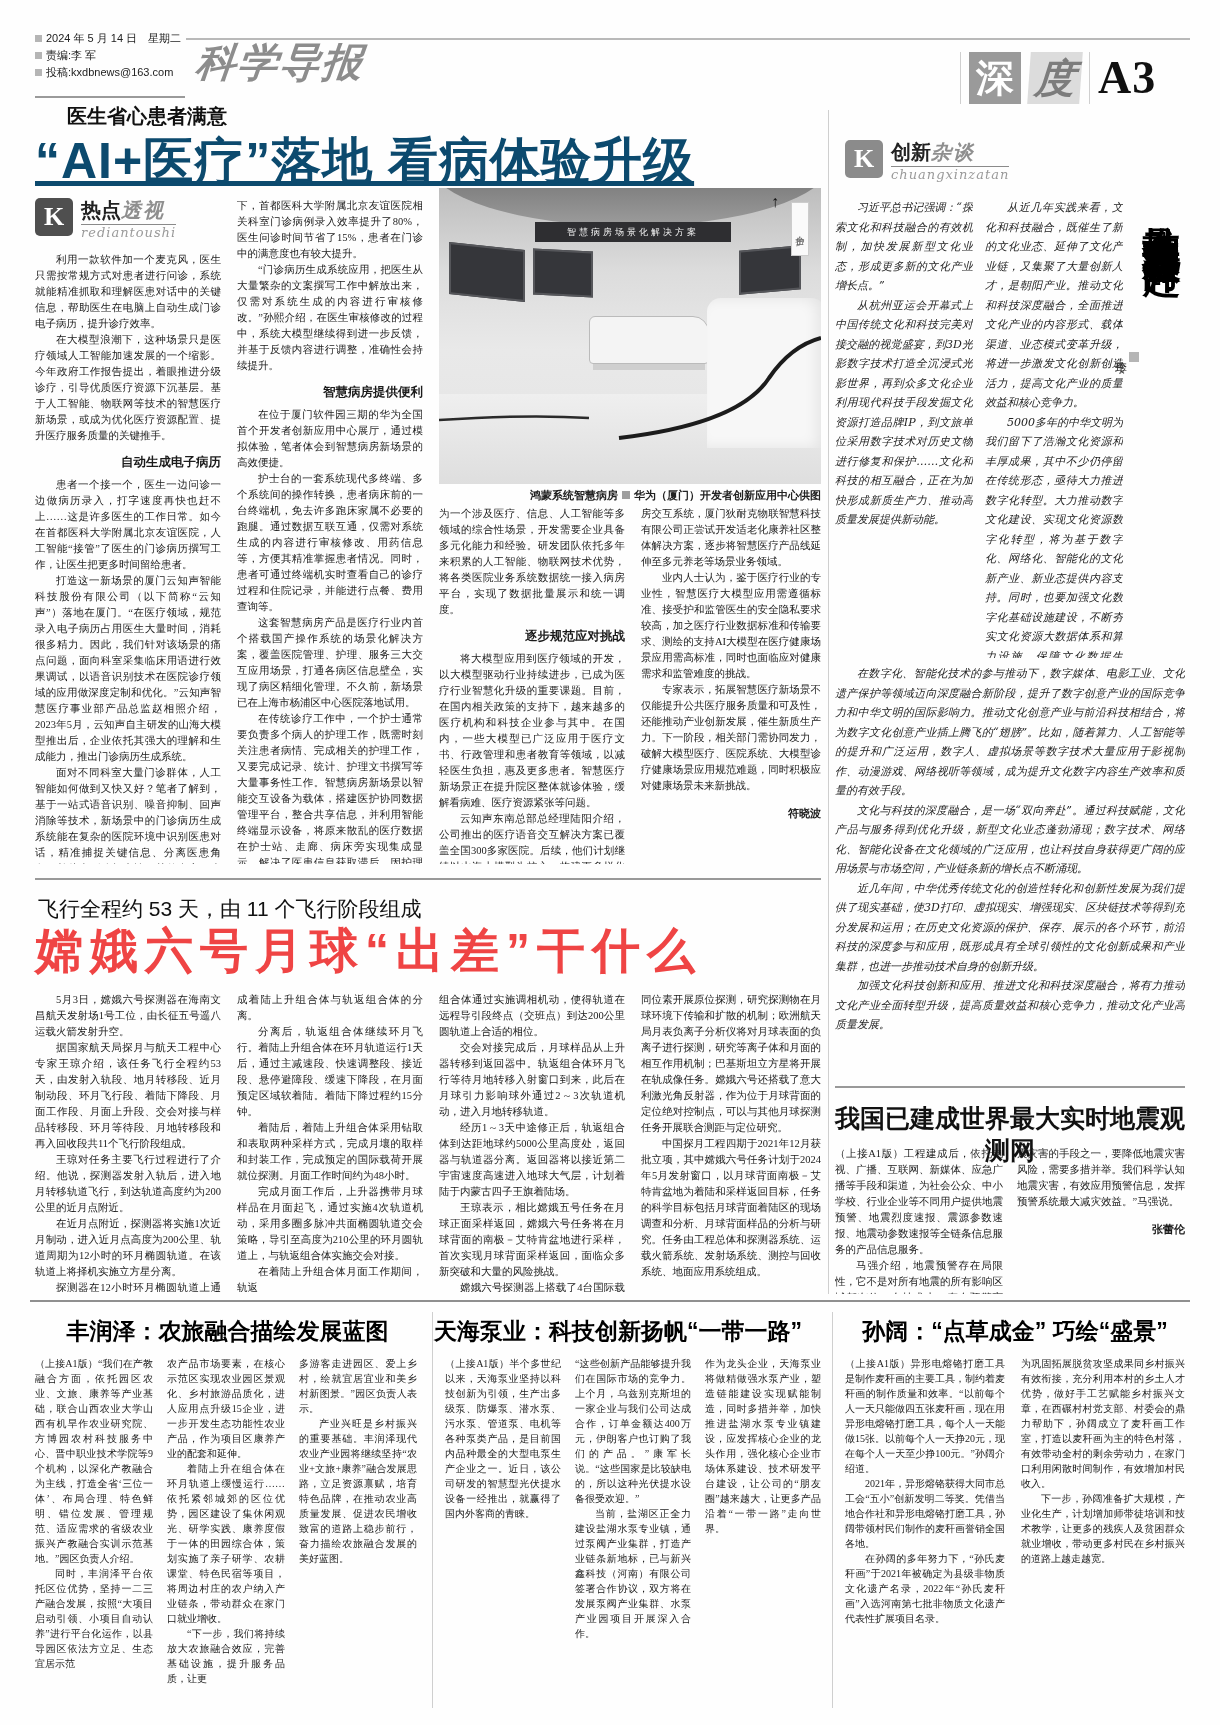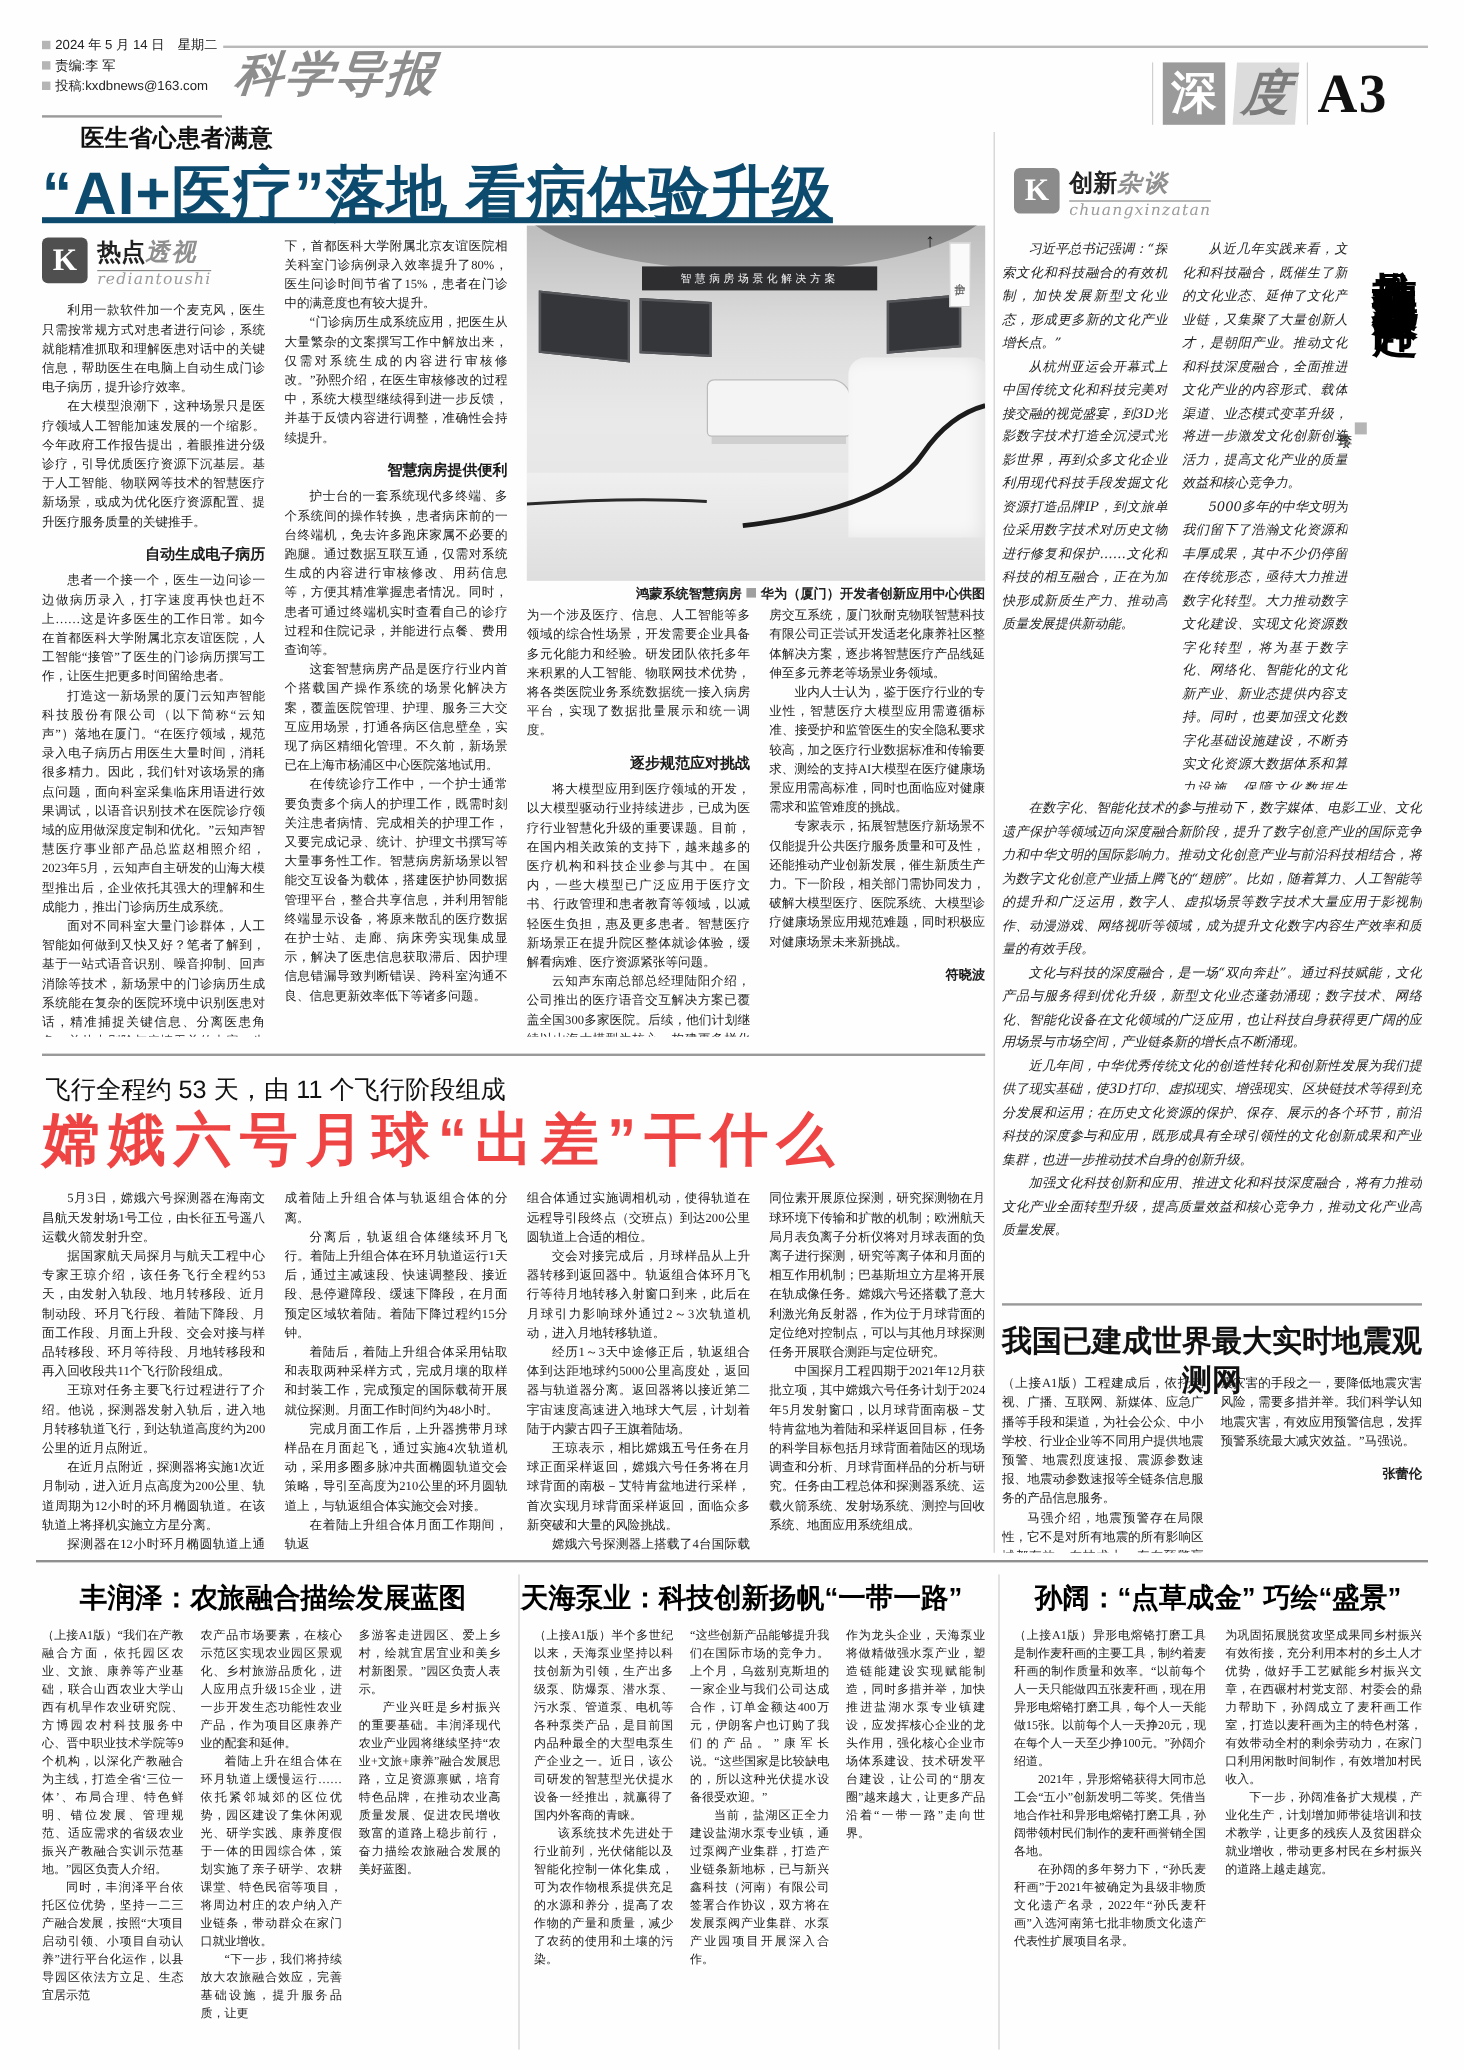--- a/index.html
+++ b/index.html
@@ -108,20 +108,21 @@
       <p>在大模型浪潮下，这种场景只是医疗领域人工智能加速发展的一个缩影。今年政府工作报告提出，着眼推进分级诊疗，引导优质医疗资源下沉基层。基于人工智能、物联网等技术的智慧医疗新场景，或成为优化医疗资源配置、提升医疗服务质量的关键推手。</p>
       <p class="h">自动生成电子病历</p>
       <p>患者一个接一个，医生一边问诊一边做病历录入，打字速度再快也赶不上……这是许多医生的工作日常。如今在首都医科大学附属北京友谊医院，人工智能“接管”了医生的门诊病历撰写工作，让医生把更多时间留给患者。</p>
       <p>打造这一新场景的厦门云知声智能科技股份有限公司（以下简称“云知声”）落地在厦门。“在医疗领域，规范录入电子病历占用医生大量时间，消耗很多精力。因此，我们针对该场景的痛点问题，面向科室采集临床用语进行效果调试，以语音识别技术在医院诊疗领域的应用做深度定制和优化。”云知声智慧医疗事业部产品总监赵相照介绍，2023年5月，云知声自主研发的山海大模型推出后，企业依托其强大的理解和生成能力，推出门诊病历生成系统。</p>
       <p>面对不同科室大量门诊群体，人工智能如何做到又快又好？笔者了解到，基于一站式语音识别、噪音抑制、回声消除等技术，新场景中的门诊病历生成系统能在复杂的医院环境中识别医患对话，精准捕捉关键信息、分离医患角色，并从中剔除与病情无关的内容，生成专业术语表达的信息摘要，以及符合病历书写规范要求的门诊电子病历。数据统计显示，在门诊病例生成系统的帮助</p>
     </div>
   <div class="col" style="left:237px;top:198px;width:186px;height:666px">
       <p class="cont">下，首都医科大学附属北京友谊医院相关科室门诊病例录入效率提升了80%，医生问诊时间节省了15%，患者在门诊中的满意度也有较大提升。</p>
       <p>“门诊病历生成系统应用，把医生从大量繁杂的文案撰写工作中解放出来，仅需对系统生成的内容进行审核修改。”孙熙介绍，在医生审核修改的过程中，系统大模型继续得到进一步反馈，并基于反馈内容进行调整，准确性会持续提升。</p>
       <p class="h">智慧病房提供便利</p>
+      <p>在位于厦门软件园三期的华为全国首个开发者创新应用中心展厅，通过模拟体验，笔者体会到智慧病房新场景的高效便捷。</p>
       <p>护士台的一套系统现代多终端、多个系统间的操作转换，患者病床前的一台终端机，免去许多跑床家属不必要的跑腿。通过数据互联互通，仅需对系统生成的内容进行审核修改、用药信息等，方便其精准掌握患者情况。同时，患者可通过终端机实时查看自己的诊疗过程和住院记录，并能进行点餐、费用查询等。</p>
       <p>这套智慧病房产品是医疗行业内首个搭载国产操作系统的场景化解决方案，覆盖医院管理、护理、服务三大交互应用场景，打通各病区信息壁垒，实现了病区精细化管理。不久前，新场景已在上海市杨浦区中心医院落地试用。</p>
       <p>在传统诊疗工作中，一个护士通常要负责多个病人的护理工作，既需时刻关注患者病情、完成相关的护理工作，又要完成记录、统计、护理文书撰写等大量事务性工作。智慧病房新场景以智能交互设备为载体，搭建医护协同数据管理平台，整合共享信息，并利用智能终端显示设备，将原来散乱的医疗数据在护士站、走廊、病床旁实现集成显示，解决了医患信息获取滞后、因护理信息错漏导致判断错误、跨科室沟通不良、信息更新效率低下等诸多问题。</p>
     </div>
 
   <div class="abs photo">
     <div class="ph-floor"></div>
     <div class="ph-ceiling"></div>
     <div class="ph-banner">智慧病房场景化解决方案</div>
     <div class="ph-screen s1"></div>
@@ -238,21 +239,20 @@
       <p>“下一步，我们将持续放大农旅融合效应，完善基础设施，提升服务品质，让更</p>
     </div>
   <div class="col small" style="left:299px;top:1356px;width:118px;height:350px">
       <p class="cont">多游客走进园区、爱上乡村，绘就宜居宜业和美乡村新图景。”园区负责人表示。</p>
       <p>产业兴旺是乡村振兴的重要基础。丰润泽现代农业产业园将继续坚持“农业+文旅+康养”融合发展思路，立足资源禀赋，培育特色品牌，在推动农业高质量发展、促进农民增收致富的道路上稳步前行，奋力描绘农旅融合发展的美好蓝图。</p>
     </div>
 
   <div class="abs bhead" style="left:430px;top:1316px;width:376px">天海泵业：科技创新扬帆“一带一路”</div>
   <div class="col small" style="left:445px;top:1356px;width:116px;height:350px">
       <p class="cont">（上接A1版）半个多世纪以来，天海泵业坚持以科技创新为引领，生产出多级泵、防爆泵、潜水泵、污水泵、管道泵、电机等各种泵类产品，是目前国内品种最全的大型电泵生产企业之一。近日，该公司研发的智慧型光伏提水设备一经推出，就赢得了国内外客商的青睐。</p>
-      <p>该系统技术先进处于行业前列，光伏储能以及智能化控制一体化集成，可为农作物根系提供充足的水源和养分，提高了农作物的产量和质量，减少了农药的使用和土壤的污染。</p>
     </div>
   <div class="col small" style="left:575px;top:1356px;width:116px;height:350px">
       <p class="cont">“这些创新产品能够提升我们在国际市场的竞争力。上个月，乌兹别克斯坦的一家企业与我们公司达成合作，订单金额达400万元，伊朗客户也订购了我们的产品。”康军长说。“这些国家是比较缺电的，所以这种光伏提水设备很受欢迎。”</p>
       <p>当前，盐湖区正全力建设盐湖水泵专业镇，通过泵阀产业集群，打造产业链条新地标，已与新兴鑫科技（河南）有限公司签署合作协议，双方将在发展泵阀产业集群、水泵产业园项目开展深入合作。</p>
     </div>
   <div class="col small" style="left:705px;top:1356px;width:116px;height:350px">
       <p class="cont">作为龙头企业，天海泵业将做精做强水泵产业，塑造链能建设实现赋能制造，同时多措并举，加快推进盐湖水泵专业镇建设，应发挥核心企业的龙头作用，强化核心企业市场体系建设、技术研发平台建设，让公司的“朋友圈”越来越大，让更多产品沿着“一带一路”走向世界。</p>
     </div>
 
   <div class="abs bhead" style="left:845px;top:1316px;width:340px">孙阔：“点草成金” 巧绘“盛景”</div>

